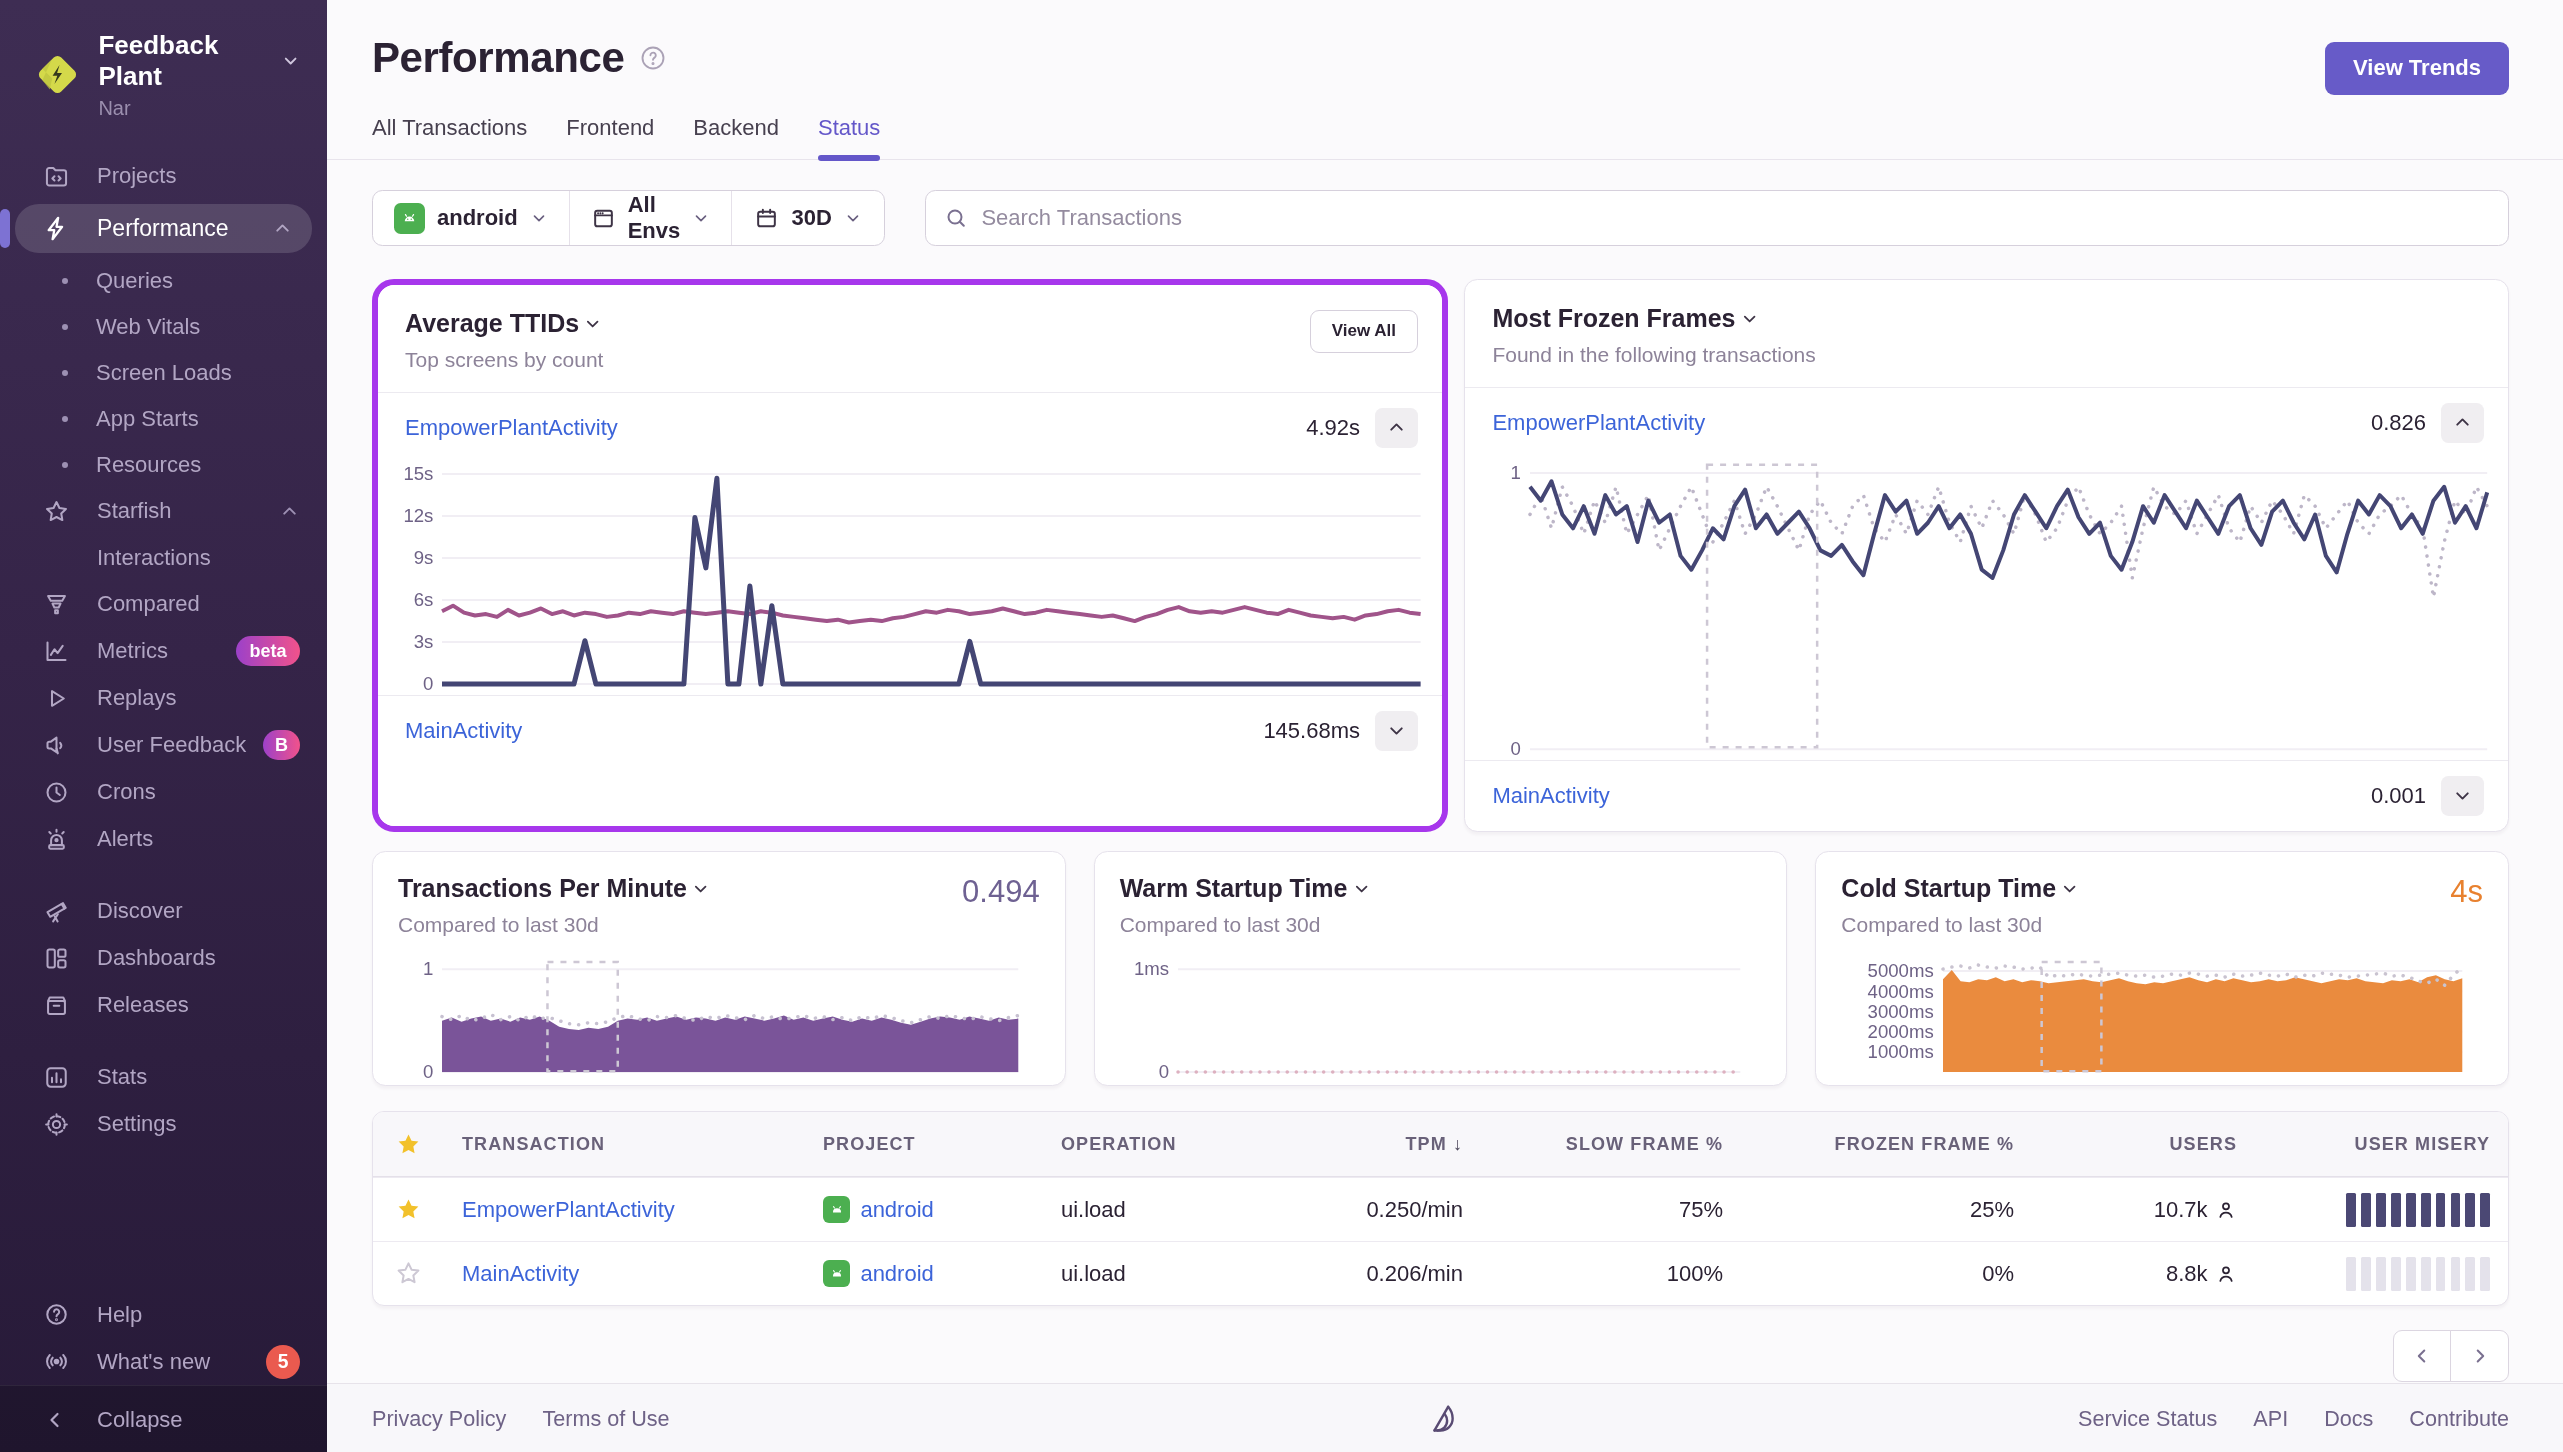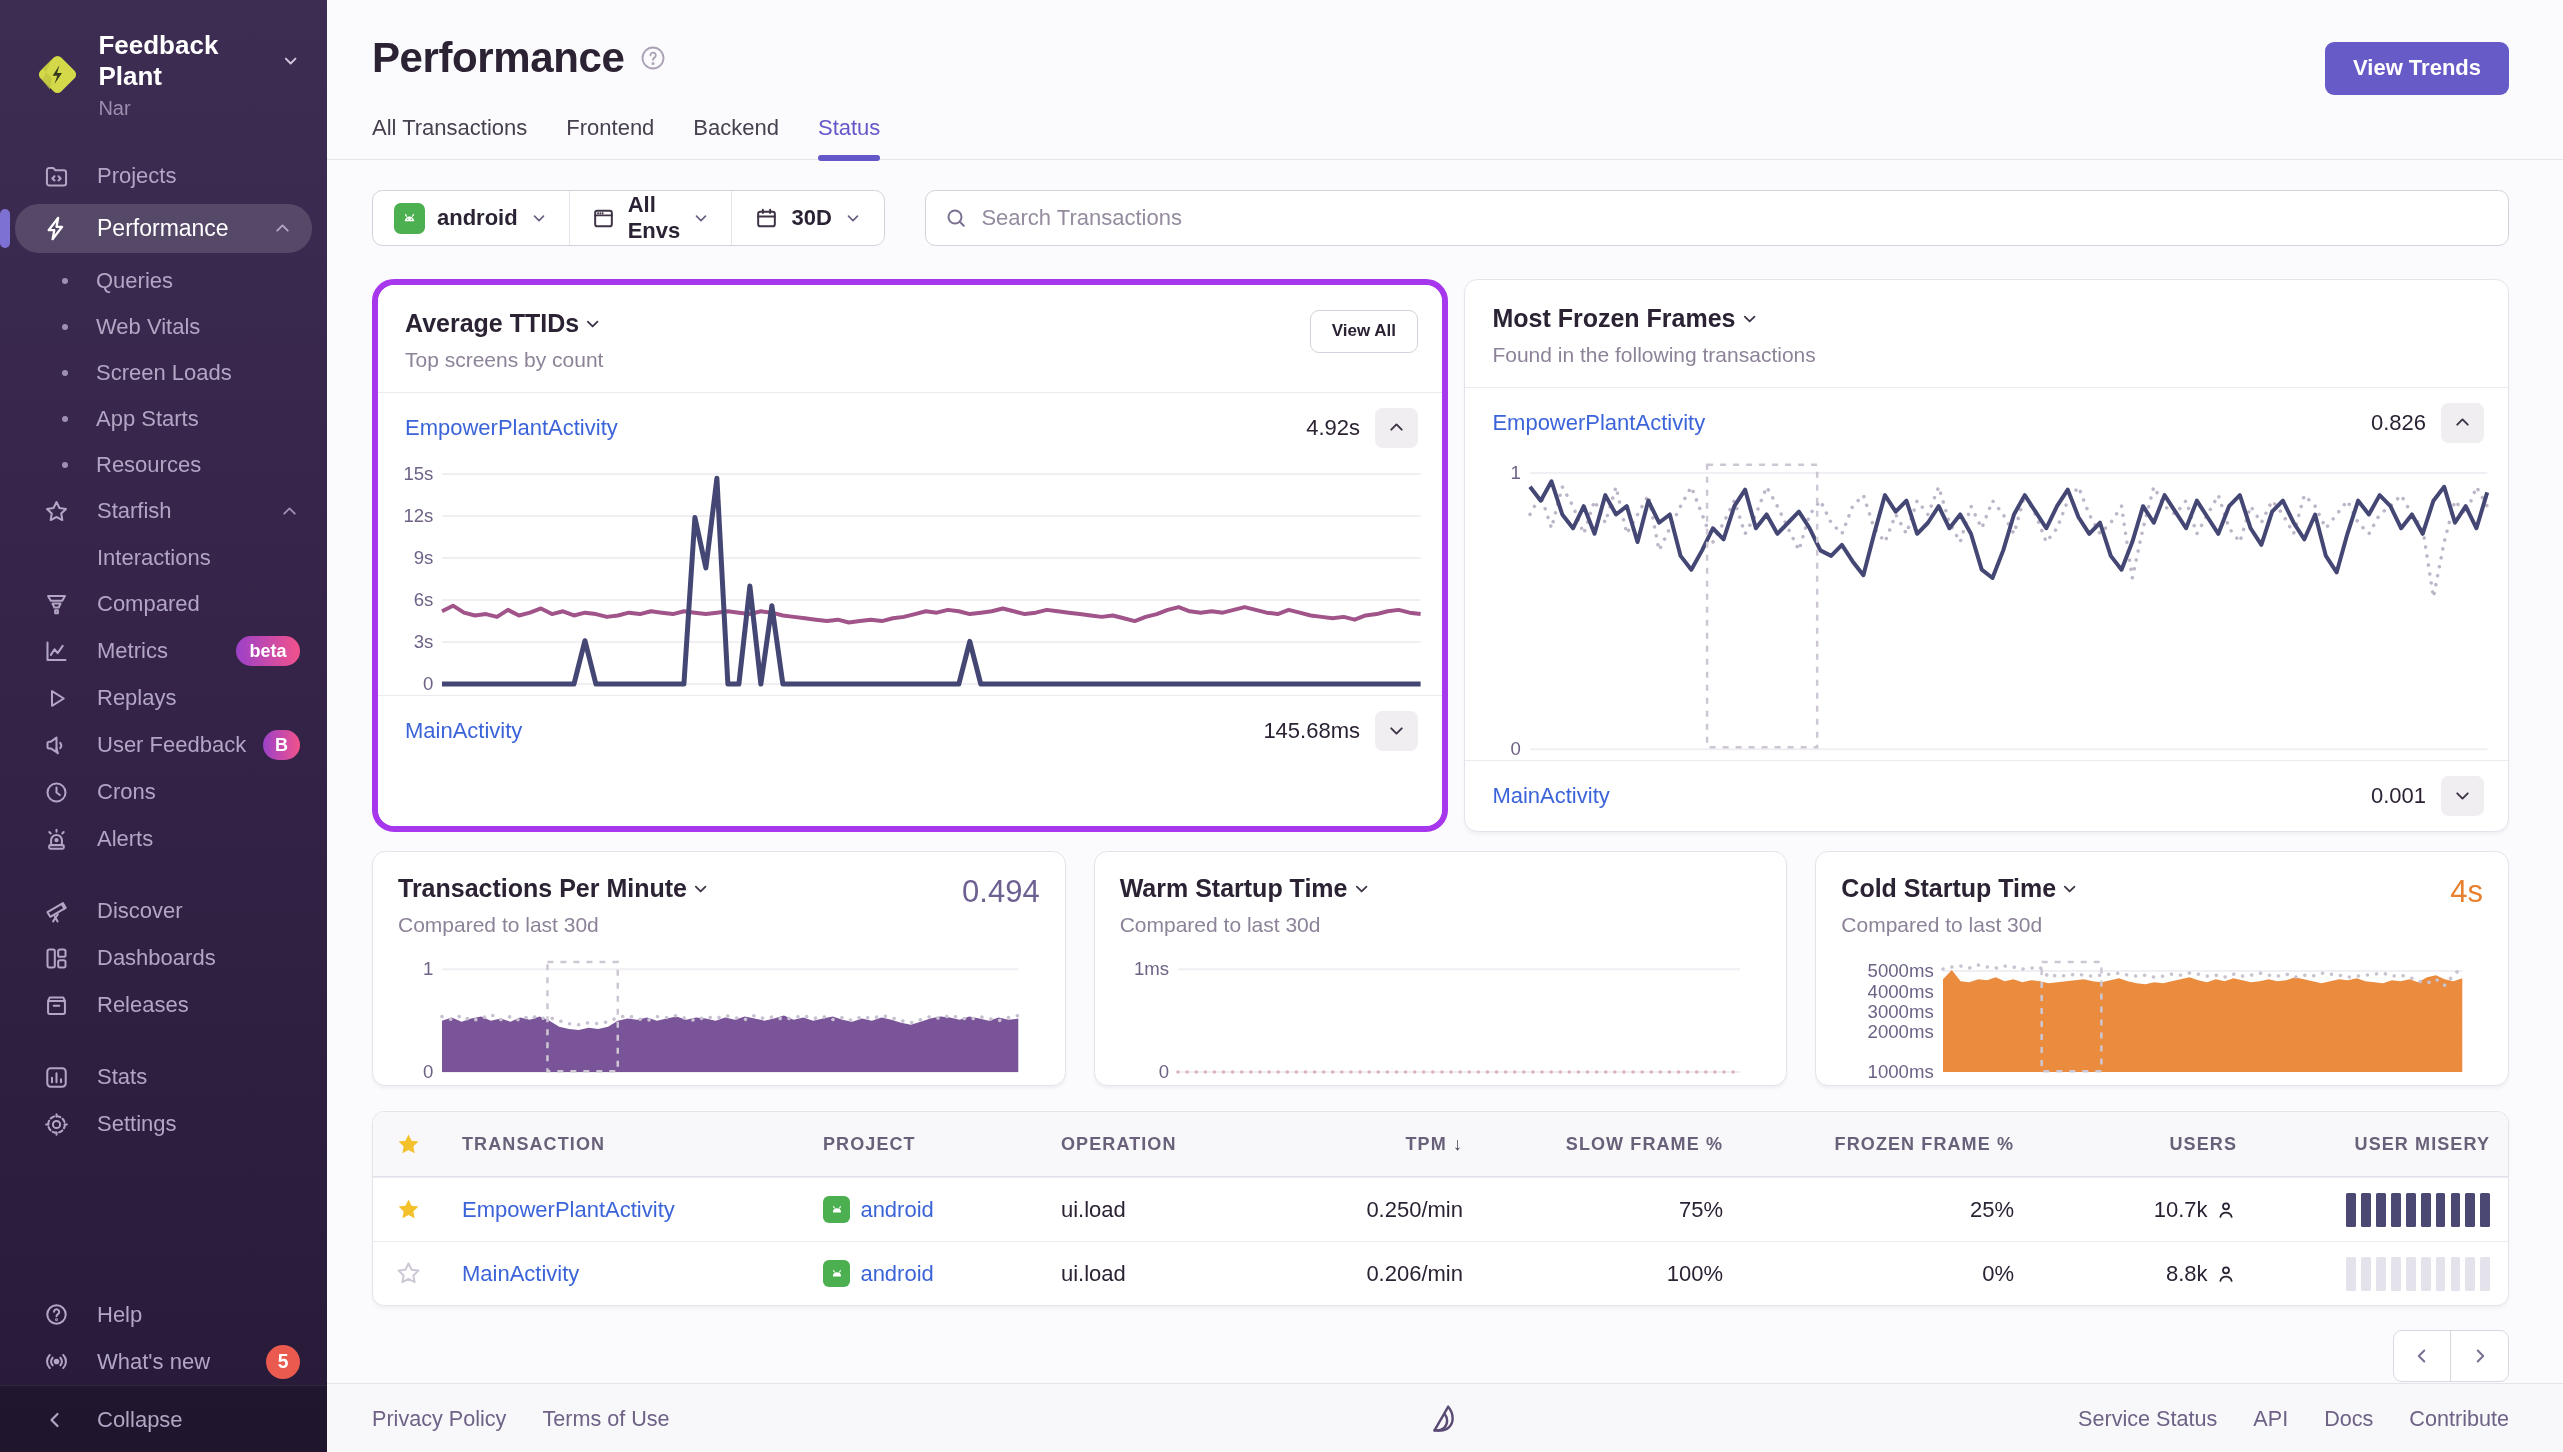--- a/index.html
+++ b/index.html
@@ -653,21 +653,21 @@
               <div class="card-sub">Compared to last 30d</div>
             </div>
             <span class="val orange">4s</span>
           </div>
           <div class="chart h170" style="margin-top:19.3px">
             <div class="ticks wide">
                 <div class="tick" style="top: 9.09091%;">5000ms</div>
                 <div class="tick" style="top: 27.2727%;">4000ms</div>
                 <div class="tick" style="top: 45.4545%;">3000ms</div>
                 <div class="tick" style="top: 63.6364%;">2000ms</div>
-                <div class="tick" style="top: 81.8182%; margin-top: 20px;">1000ms</div>
+                <div class="tick" style="top: 81.8182%;">1000ms</div>
               </div>
             <div class="plot">
                 <svg viewBox="0 0 1000 300" preserveAspectRatio="none" style="width: 100%; height: 100%; display: block; overflow: visible;">
                   <line x1="0" x2="1000" y1="27.27272727272731" y2="27.27272727272731" stroke="#f1eef4" stroke-width="2" vector-effect="non-scaling-stroke"></line>
                   <line x1="0" x2="1000" y1="81.81818181818181" y2="81.81818181818181" stroke="#f1eef4" stroke-width="2" vector-effect="non-scaling-stroke"></line>
                   <line x1="0" x2="1000" y1="136.36363636363637" y2="136.36363636363637" stroke="#f1eef4" stroke-width="2" vector-effect="non-scaling-stroke"></line>
                   <line x1="0" x2="1000" y1="190.9090909090909" y2="190.9090909090909" stroke="#f1eef4" stroke-width="2" vector-effect="non-scaling-stroke"></line>
                   <line x1="0" x2="1000" y1="245.45454545454544" y2="245.45454545454544" stroke="#f1eef4" stroke-width="2" vector-effect="non-scaling-stroke"></line>
                   <path d="M0,300 L0,49.09090909090909 L16.949152542372882,24.54545454545456 L33.898305084745765,54.54545454545453 L50.84745762711865,57.27272727272728 L67.79661016949153,49.09090909090909 L84.7457627118644,51.81818181818181 L101.6949152542373,43.636363636363626 L118.64406779661017,54.54545454545453 L135.59322033898306,49.09090909090909 L152.54237288135593,57.27272727272728 L169.4915254237288,51.81818181818181 L186.4406779661017,54.54545454545453 L203.3898305084746,60 L220.33898305084745,57.27272727272728 L237.28813559322035,54.54545454545453 L254.23728813559322,51.81818181818181 L271.1864406779661,49.09090909090909 L288.135593220339,54.54545454545453 L305.08474576271186,57.27272727272728 L322.03389830508473,51.81818181818181 L338.9830508474576,46.363636363636374 L355.9322033898305,54.54545454545453 L372.8813559322034,60 L389.8305084745763,62.72727272727272 L406.7796610169492,57.27272727272728 L423.728813559322,60 L440.6779661016949,54.54545454545453 L457.6271186440678,49.09090909090909 L474.5762711864407,43.636363636363626 L491.52542372881356,51.81818181818181 L508.47457627118644,57.27272727272728 L525.4237288135594,49.09090909090909 L542.3728813559322,54.54545454545453 L559.322033898305,46.363636363636374 L576.271186440678,51.81818181818181 L593.2203389830509,57.27272727272728 L610.1694915254237,54.54545454545453 L627.1186440677966,49.09090909090909 L644.0677966101695,54.54545454545453 L661.0169491525423,51.81818181818181 L677.9661016949152,43.636363636363626 L694.9152542372882,49.09090909090909 L711.864406779661,54.54545454545453 L728.8135593220338,60 L745.7627118644068,54.54545454545453 L762.7118644067797,49.09090909090909 L779.6610169491526,51.81818181818181 L796.6101694915254,46.363636363636374 L813.5593220338984,54.54545454545453 L830.5084745762712,57.27272727272728 L847.457627118644,60 L864.406779661017,51.81818181818181 L881.3559322033898,54.54545454545453 L898.3050847457628,49.09090909090909 L915.2542372881356,57.27272727272728 L932.2033898305084,43.636363636363626 L949.1525423728814,38.18181818181819 L966.1016949152543,49.09090909090909 L983.0508474576271,54.54545454545453 L1000,46.363636363636374 L1000,300 Z" fill="#ea8b3e"></path>
                   <polyline points="0,21.818181818181813 16.949152542372882,16.363636363636374 33.898305084745765,13.636363636363626 50.84745762711865,19.090909090909065 67.79661016949153,10.909090909090935 84.7457627118644,16.363636363636374 101.6949152542373,19.090909090909065 118.64406779661017,13.636363636363626 135.59322033898306,16.363636363636374 152.54237288135593,21.818181818181813 169.4915254237288,19.090909090909065 186.4406779661017,16.363636363636374 203.3898305084746,43.636363636363626 220.33898305084745,38.18181818181819 237.28813559322035,40.90909090909088 254.23728813559322,35.45454545454544 271.1864406779661,38.18181818181819 288.135593220339,40.90909090909088 305.08474576271186,38.18181818181819 322.03389830508473,35.45454545454544 338.9830508474576,32.72727272727275 355.9322033898305,38.18181818181819 372.8813559322034,40.90909090909088 389.8305084745763,38.18181818181819 406.7796610169492,43.636363636363626 423.728813559322,40.90909090909088 440.6779661016949,35.45454545454544 457.6271186440678,38.18181818181819 474.5762711864407,32.72727272727275 491.52542372881356,35.45454545454544 508.47457627118644,40.90909090909088 525.4237288135594,38.18181818181819 542.3728813559322,43.636363636363626 559.322033898305,35.45454545454544 576.271186440678,40.90909090909088 593.2203389830509,38.18181818181819 610.1694915254237,32.72727272727275 627.1186440677966,38.18181818181819 644.0677966101695,40.90909090909088 661.0169491525423,35.45454545454544 677.9661016949152,43.636363636363626 694.9152542372882,38.18181818181819 711.864406779661,40.90909090909088 728.8135593220338,32.72727272727275 745.7627118644068,35.45454545454544 762.7118644067797,38.18181818181819 779.6610169491526,43.636363636363626 796.6101694915254,40.90909090909088 813.5593220338984,38.18181818181819 830.5084745762712,35.45454545454544 847.457627118644,32.72727272727275 864.406779661017,40.90909090909088 881.3559322033898,38.18181818181819 898.3050847457628,43.636363636363626 915.2542372881356,54.54545454545453 932.2033898305084,60 949.1525423728814,49.09090909090909 966.1016949152543,65.45454545454544 983.0508474576271,38.18181818181819 1000,16.363636363636374" fill="none" stroke="#c9c3d0" stroke-width="3.5" stroke-linejoin="round" vector-effect="non-scaling-stroke" stroke-dasharray="0.1 9" stroke-linecap="round"></polyline>

